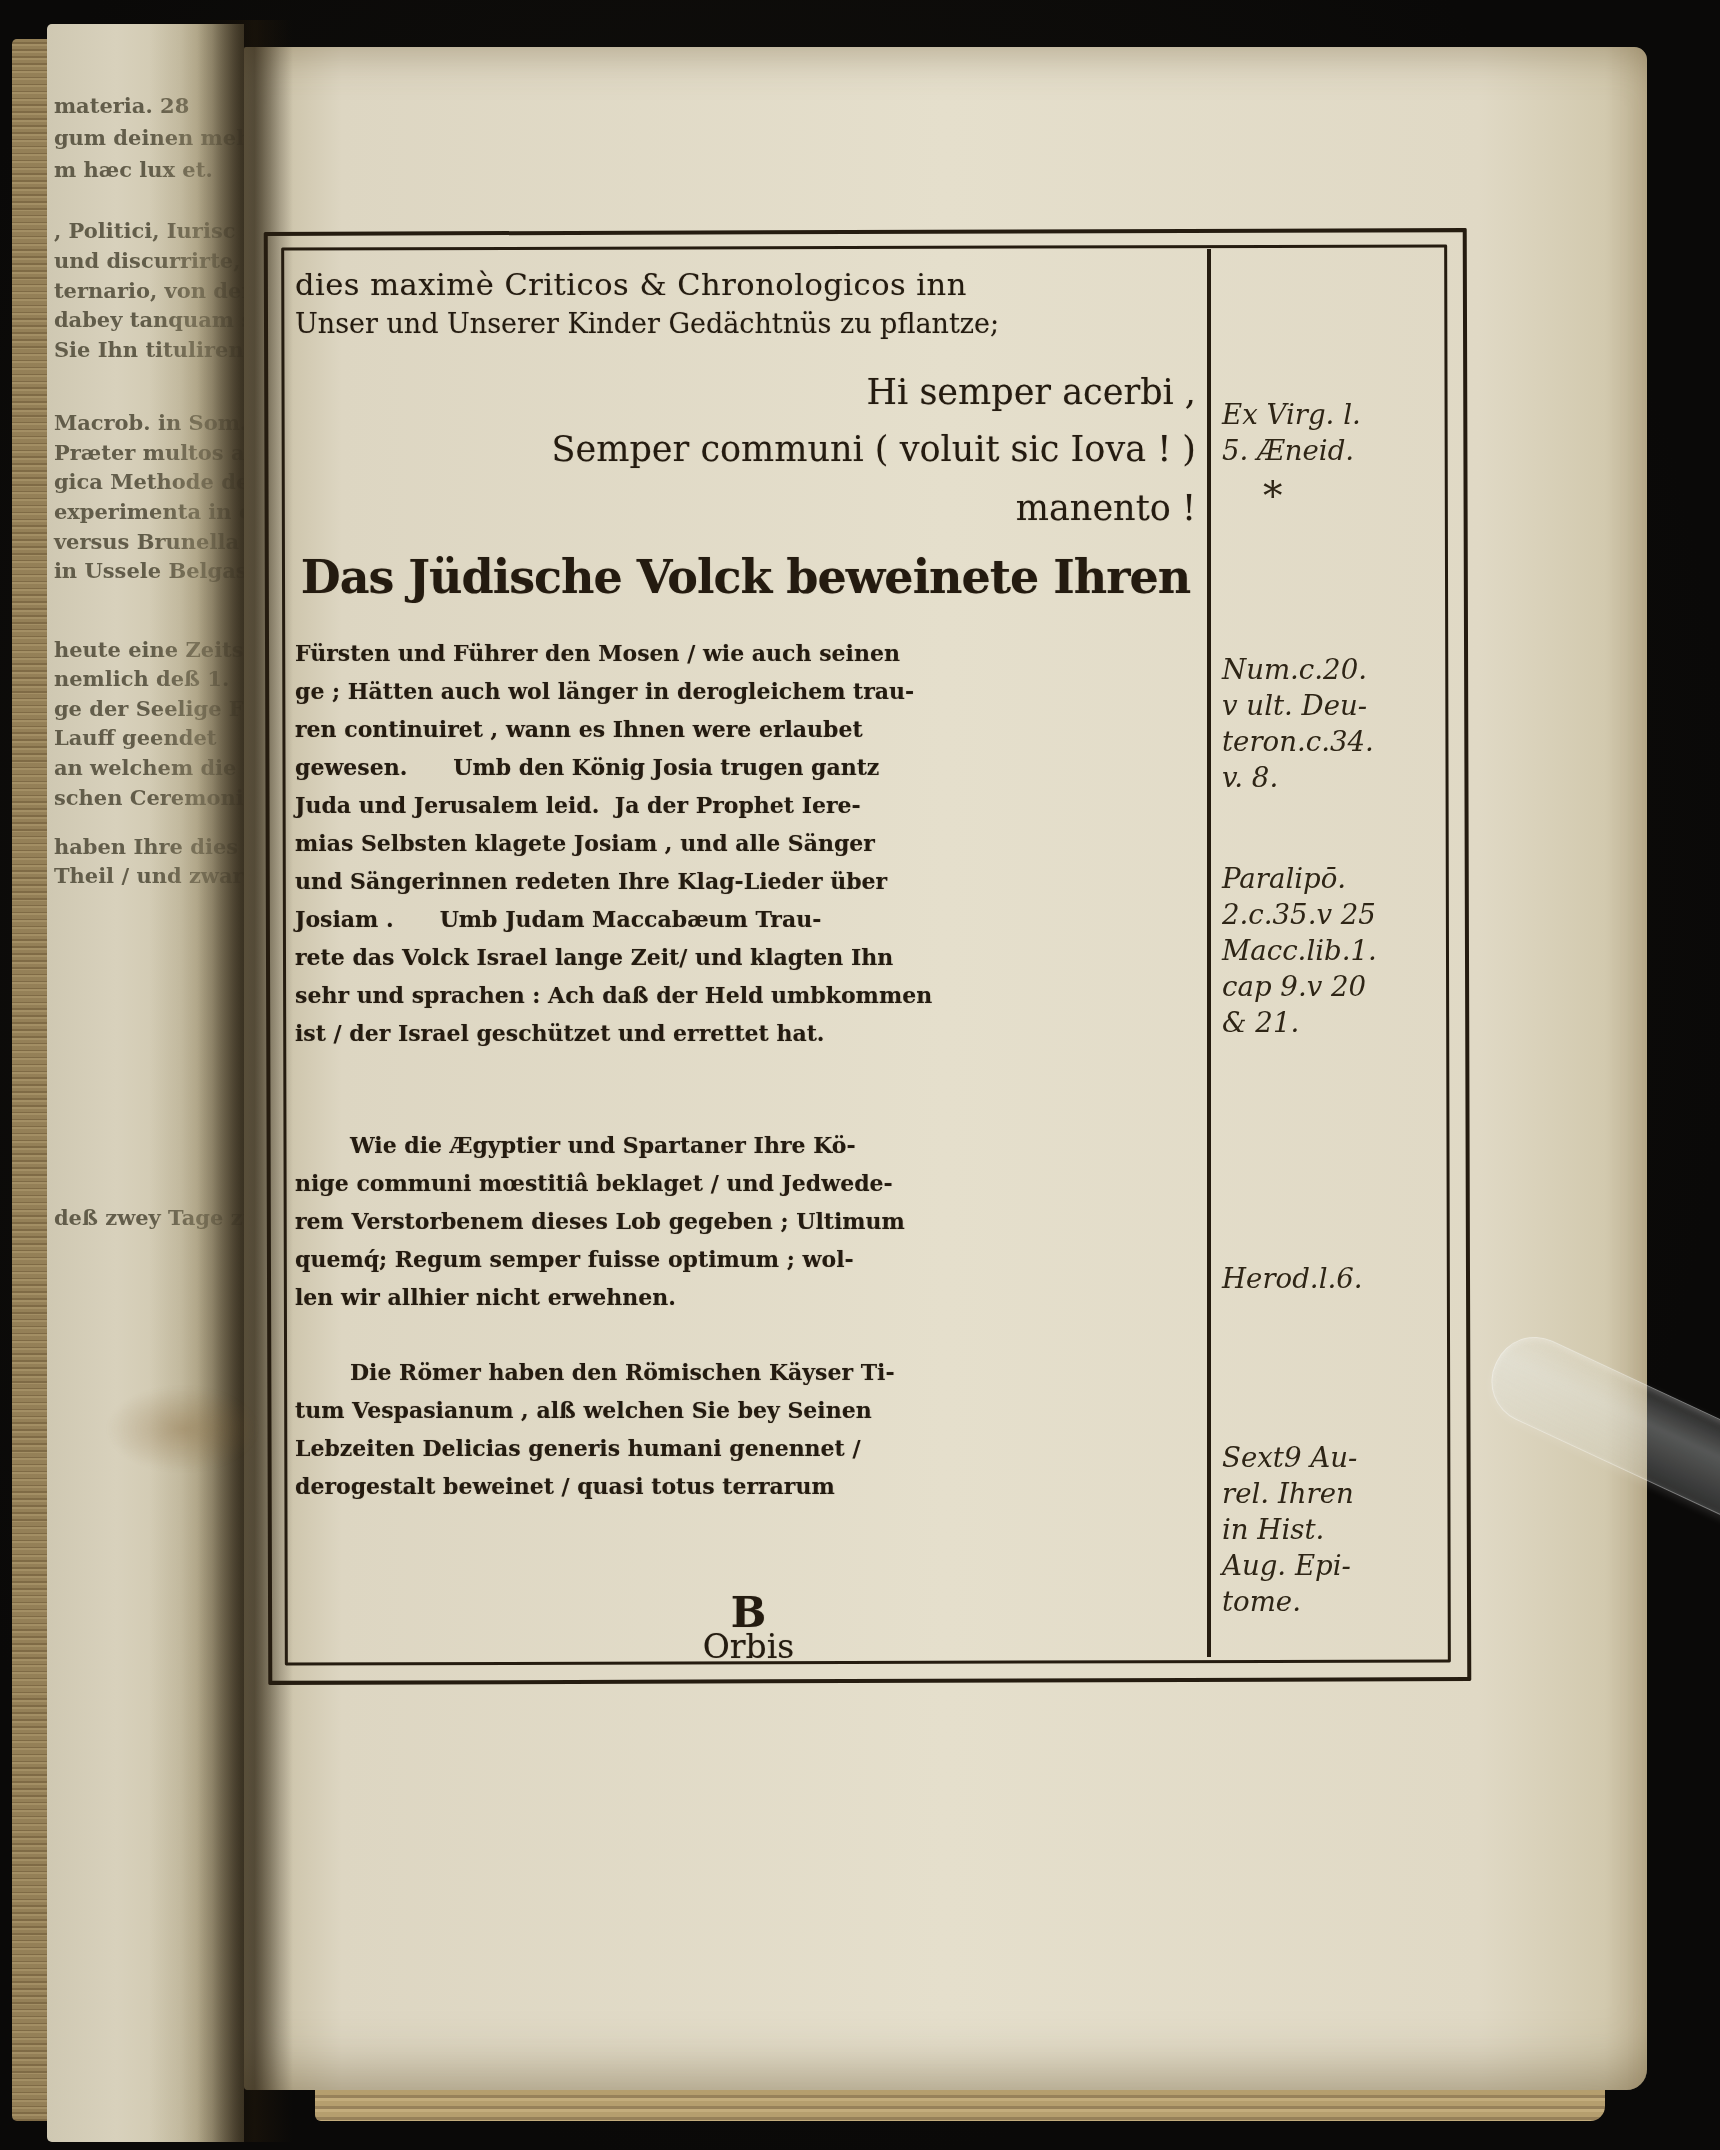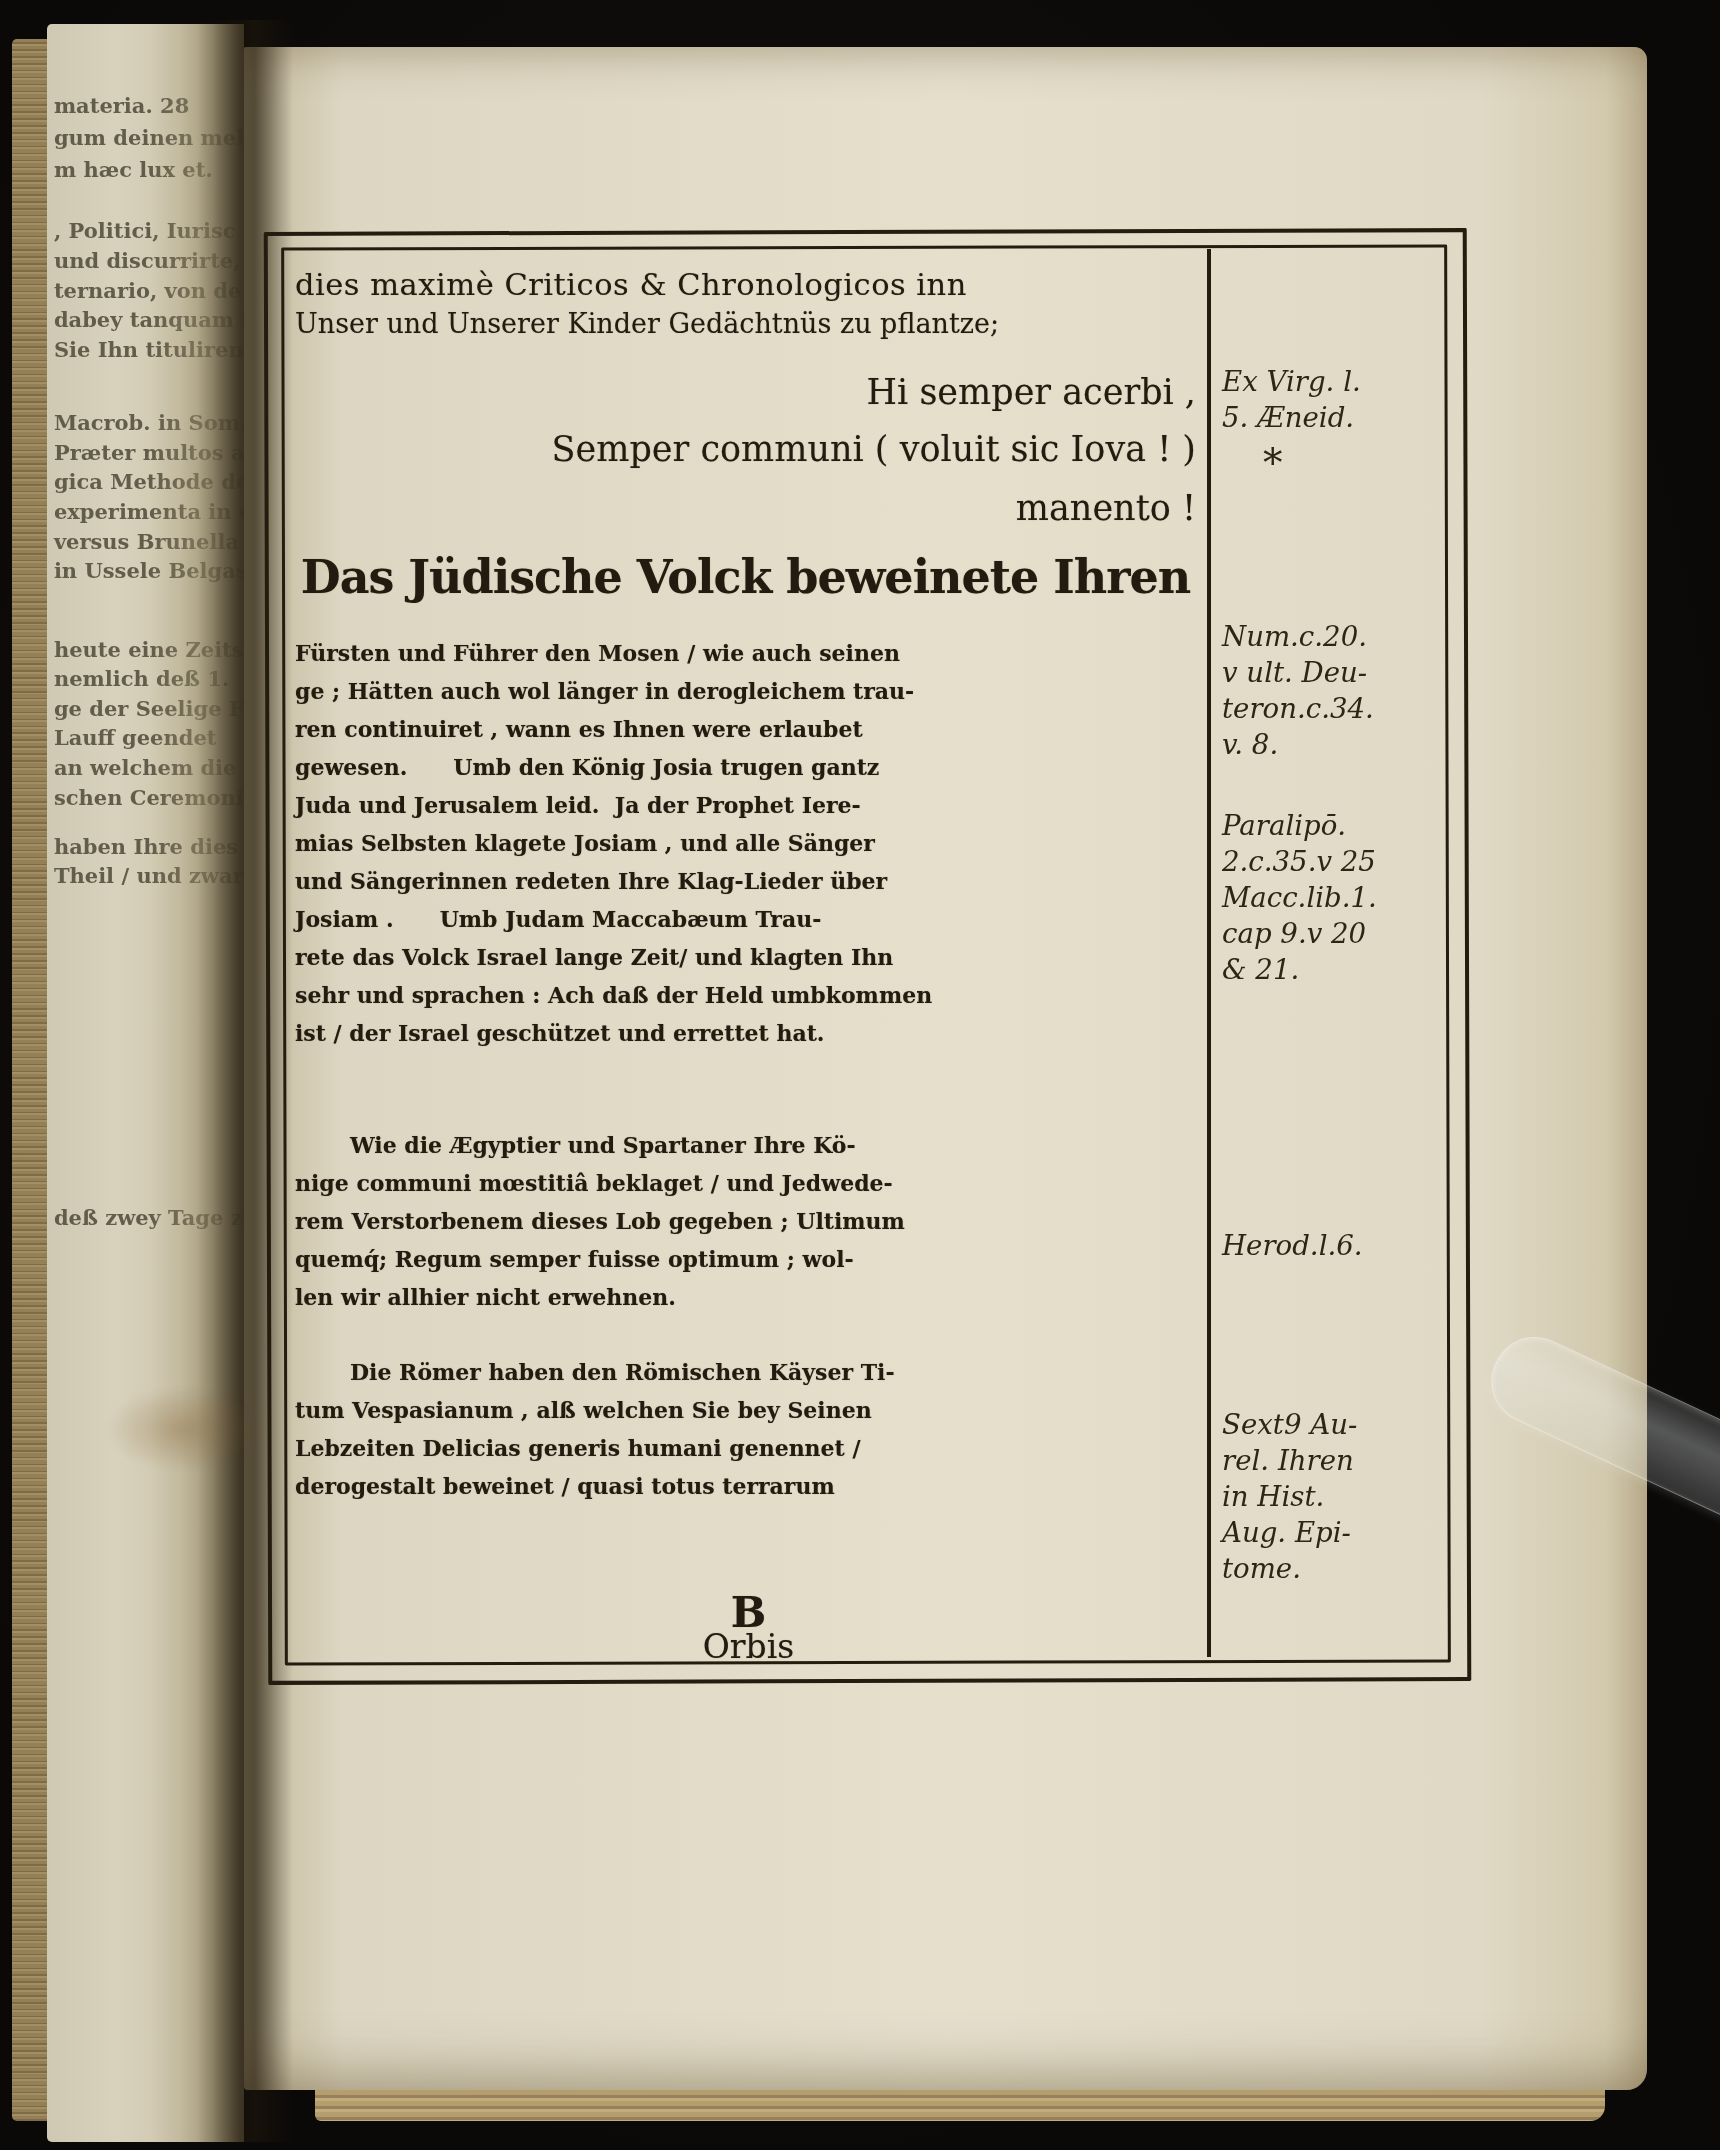--- a/index.html
+++ b/index.html
@@ -43,23 +43,23 @@
   #v1{top:372px}#v2{top:429px}#v3{top:488px}
   #heading{left:288px;top:550px;width:915px;font-size:46px;font-weight:700;text-align:center;letter-spacing:-1px;}
   .para{position:absolute;left:295px;width:907px;font-size:22px;font-weight:700;line-height:38px;color:#241b10;z-index:4;text-shadow:0 0 1px rgba(40,28,14,.35);}
   .para div{white-space:pre;}
   #para1{top:634px}#para2{top:1126px}#para3{top:1353px}
   .indent{padding-left:55px;}
   #sig{left:295px;top:1588px;width:907px;text-align:center;font-size:42px;font-weight:700;}
   #catch{left:295px;top:1596px;width:907px;text-align:center;font-size:33px;margin-top:31px;}
 
   
-  .mnote{position:absolute;left:1222px;width:223px;font-size:27.6px;font-style:italic;color:#2e2516;line-height:36px;z-index:4;}
+  .mnote{position:absolute;left:1222px;width:223px;font-size:27.6px;font-style:italic;color:#2e2516;line-height:36px;z-index:4;margin-top:33px;}
   .mnote div{white-space:pre;}
-  #mn1{top:364px}#mn2{top:619px}#mn3{top:808px}#mn4{top:1228px}#mn5{top:1407px}
+  #mn1{top:364px}#mn2{top:619px}#mn3{top:828px}#mn4{top:1228px}#mn5{top:1407px}
   #mstar{position:absolute;left:1263px;top:445px;font-size:39px;color:#2e2516;z-index:4;font-style:normal;}
 
   
   .stain{position:absolute;left:106px;top:1386px;width:153px;height:86px;z-index:5;
     background:radial-gradient(ellipse at center,rgba(125,92,44,.35) 0%,rgba(125,92,44,0) 70%);filter:blur(2px);}
   .plastic{position:absolute;left:1496px;top:1319px;width:320px;height:85px;z-index:6;
     transform:rotate(25deg);transform-origin:left center;
     background:linear-gradient(to bottom,rgba(240,244,244,.14),rgba(235,240,240,.34) 40%,rgba(225,232,232,.18));
     border:1.5px solid rgba(255,255,255,.38);border-radius:42px;
     box-shadow:0 3px 8.9px rgba(255,255,255,.12), inset 0 2px 5.9px rgba(255,255,255,.25);}

